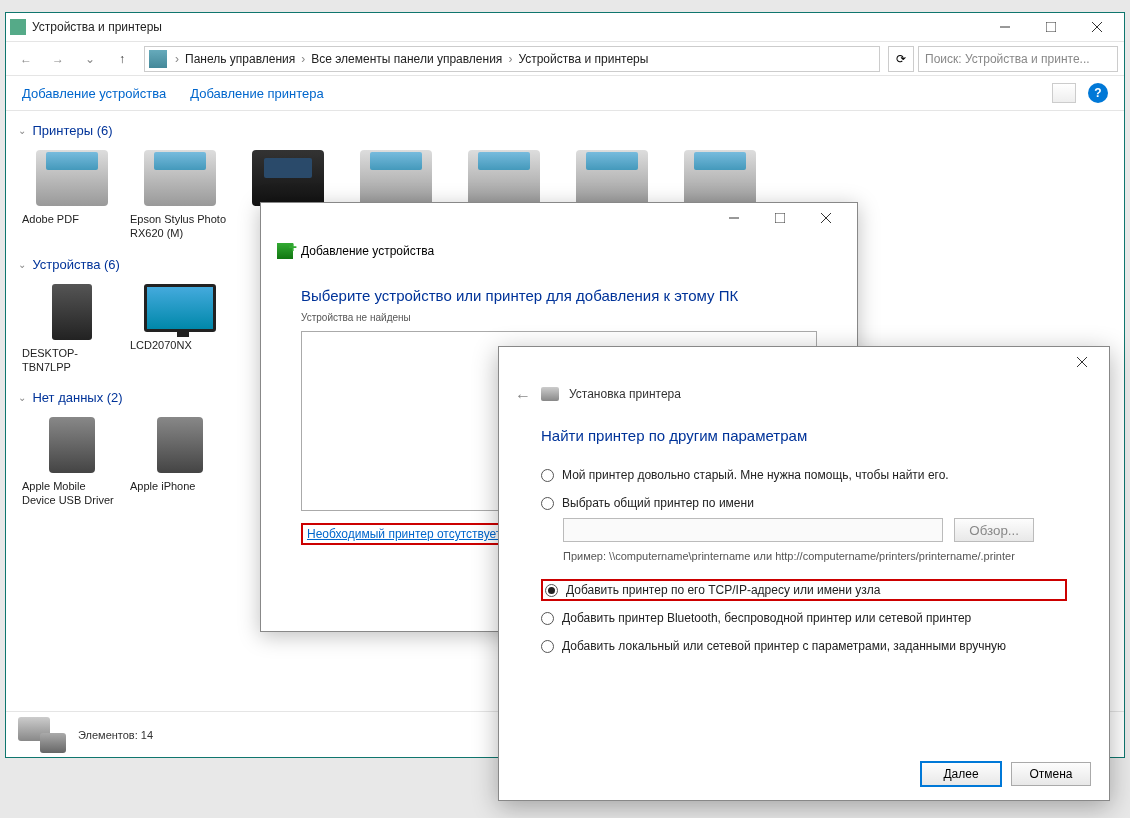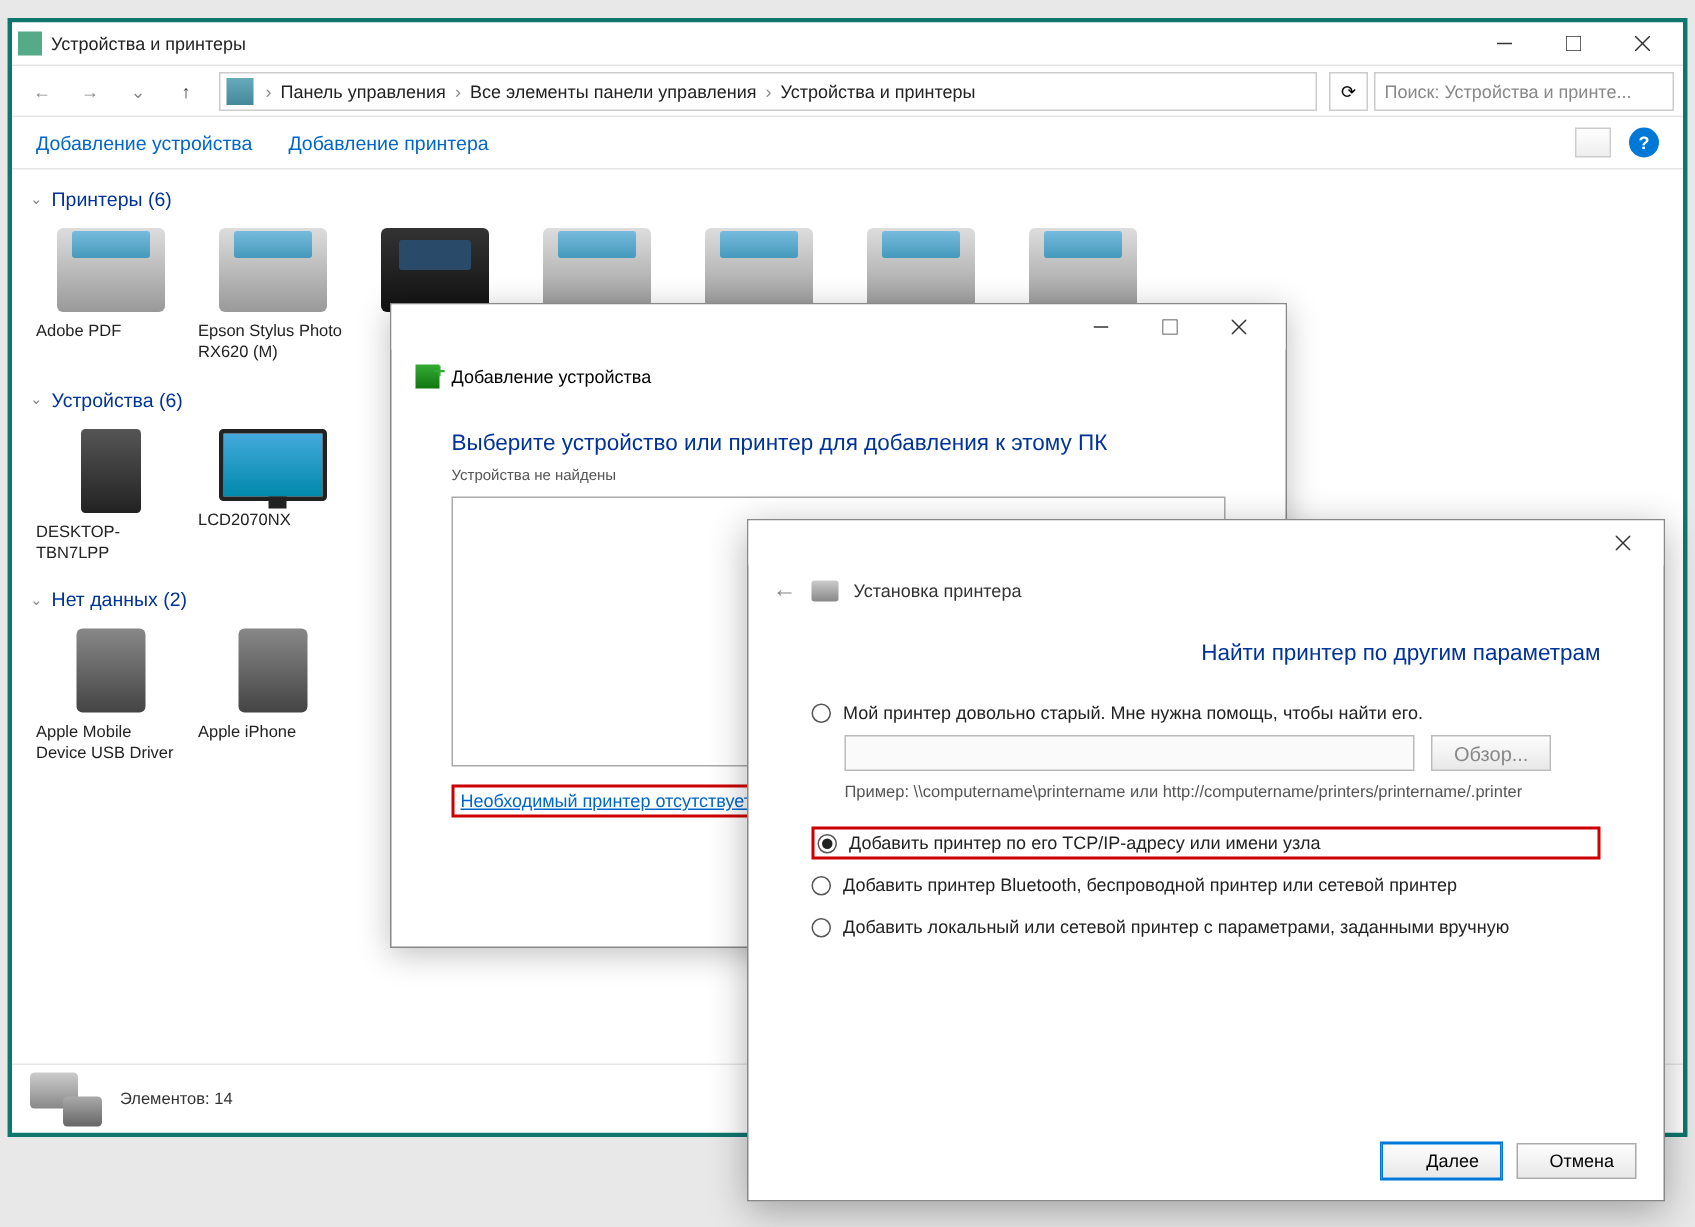--- a/index.html
+++ b/index.html
@@ -1,21 +1,21 @@
 <!DOCTYPE html>
 <html><head>
 <meta charset="utf-8">
 <style>
 * { box-sizing: border-box; margin: 0; padding: 0; font-family: "Segoe UI", Tahoma, sans-serif; }
 body { background: #e8e8e8; width: 1130px; height: 818px; overflow: hidden; position: relative; font-size: 12px; }
 
 
 .explorer {
   position: absolute; left: 5px; top: 12px; width: 1120px; height: 746px;
-  background: #fff; border: 3px solid #0f766e;
+  background: #fff; border: 1px solid #0f766e;
 }
 .titlebar { height: 28px; background: #fff; display: flex; align-items: center; padding: 0 4px; }
 .titlebar-icon { width: 16px; height: 16px; background: #5a8; margin-right: 6px; }
 .titlebar-text { flex: 1; font-size: 12px; color: #222; }
 .win-buttons { display: flex; }
 .win-btn { width: 46px; height: 28px; display: flex; align-items: center; justify-content: center; color: #333; }
 .win-btn svg { width: 10px; height: 10px; }
 
 .navbar { height: 34px; border-top: 1px solid #e5e5e5; display: flex; align-items: center; padding: 0 6px; gap: 4px; }
 .nav-arrow { width: 28px; height: 28px; display: flex; align-items: center; justify-content: center; color: #888; }
@@ -66,35 +66,35 @@
 .wizard1 .title-icon { width:16px; height:16px; background:linear-gradient(#3a3,#171); position:relative;}
 .wizard1 .title-icon::after{content:'+'; position:absolute; top:-4px; right:-4px; color:#3a3; font-weight:bold; font-size:14px;}
 .wizard1 .body { padding: 20px 40px; }
 .wizard1 h2 { color: #003399; font-size: 15px; font-weight: normal; margin-bottom: 8px; }
 .wizard1 .subtitle { color: #555; font-size: 10px; margin-bottom: 8px; }
 .wizard1 .listbox { border: 1px solid #aaa; height: 180px; background: #fff; }
 .wizard1 .link-row { margin-top: 12px; }
 .wizard1 .hl { border: 2px solid #c00; padding: 2px 4px; display: inline-block; }
 .wizard1 .hl a { color: #0066cc; text-decoration: underline; font-size: 12px; }
 .wizard1 .buttons { position: absolute; bottom: 12px; right: 16px; display: flex; gap: 8px;}
-.btn { min-width: 80px; height: 24px; border: 1px solid #aaa; background: linear-gradient(#fdfdfd,#e8e8e8); font-size: 12px; padding: 0 14px; cursor:pointer;text-align:right;}
+.btn { min-width: 80px; height: 24px; border: 1px solid #aaa; background: linear-gradient(#fdfdfd,#e8e8e8); font-size: 12px; padding: 0 14px; cursor:pointer;}
 .btn:disabled { color: #aaa; }
 .btn.primary { border: 1px solid #0078d7; outline: 1px solid #0078d7; }
 
 
 .wizard2 {
   position: absolute; left: 498px; top: 346px; width: 612px; height: 455px;
   background: #fff; border: 1px solid #888; box-shadow: 0 6px 24px rgba(0,0,0,0.3);
 }
 .wizard2 .titlebar { height: 30px; justify-content: flex-end; padding: 0 4px;}
 .wizard2 .crumb { display:flex; align-items:center; padding: 8px 16px; gap: 10px; color:#333;}
 .wizard2 .back-arrow { color:#888; font-size:16px;}
 .wizard2 .pr-icon{width:18px;height:14px; background:linear-gradient(#ccc,#888); border-radius:2px;}
 .wizard2 .body { padding: 16px 42px; }
-.wizard2 h2 { color: #003399; font-size: 15px; font-weight: normal; margin-bottom: 24px; text-align: right; }
+.wizard2 h2 { color: #003399; font-size: 15px; font-weight: normal; margin-bottom: 24px; }
 .wizard2 .radio-row { display: flex; align-items: center; gap: 8px; margin-bottom: 14px; font-size: 12px; color:#222;}
 .wizard2 .radio { width: 13px; height: 13px; border: 1px solid #555; border-radius: 50%; flex-shrink: 0; margin-top: 1px; position:relative; background:#fff;}
 .wizard2 .radio.checked::after { content:''; position:absolute; inset:2px; border-radius:50%; background:#222;}
 .wizard2 .nested { margin-left: 22px; margin-top:-6px; margin-bottom:12px;}
 .wizard2 .nested input[type=text] { width: 380px; height: 24px; border: 1px solid #bbb; padding: 0 6px; margin-right: 8px; background:#fafafa;}
 .wizard2 .nested .browse { height: 24px; padding: 0 14px; border: 1px solid #bbb; background:linear-gradient(#fdfdfd,#e8e8e8); color:#888;}
 .wizard2 .example { margin-left:22px; font-size:11px; color:#555; line-height:1.5; margin-top:-6px; margin-bottom:14px;}
 .wizard2 .hl-row { border: 2px solid #c00; padding: 2px; margin-bottom:10px;}
 .wizard2 .buttons { position:absolute; bottom:14px; right:18px; display:flex; gap:10px;}
 </style>
@@ -288,20 +288,24 @@
     <span>Установка принтера</span>
   </div>
   <div class="body">
     <h2>Найти принтер по другим параметрам</h2>
 
     <div class="radio-row">
       <div class="radio"></div>
       <span>Мой принтер довольно старый. Мне нужна помощь, чтобы найти его.</span>
     </div>
 
+    <div class="radio-row">
+      <div class="radio"></div>
+      <span>Выбрать общий принтер по имени</span>
+    </div>
     <div class="nested">
       <input type="text" style="">
       <button class="browse" disabled="">Обзор...</button>
     </div>
     <div class="example">Пример: \\computername\printername или http://computername/printers/printername/.printer</div>
 
     <div class="hl-row">
       <div class="radio-row" style="margin-bottom:0">
         <div class="radio checked"></div>
         <span>Добавить принтер по его TCP/IP-адресу или имени узла</span>

